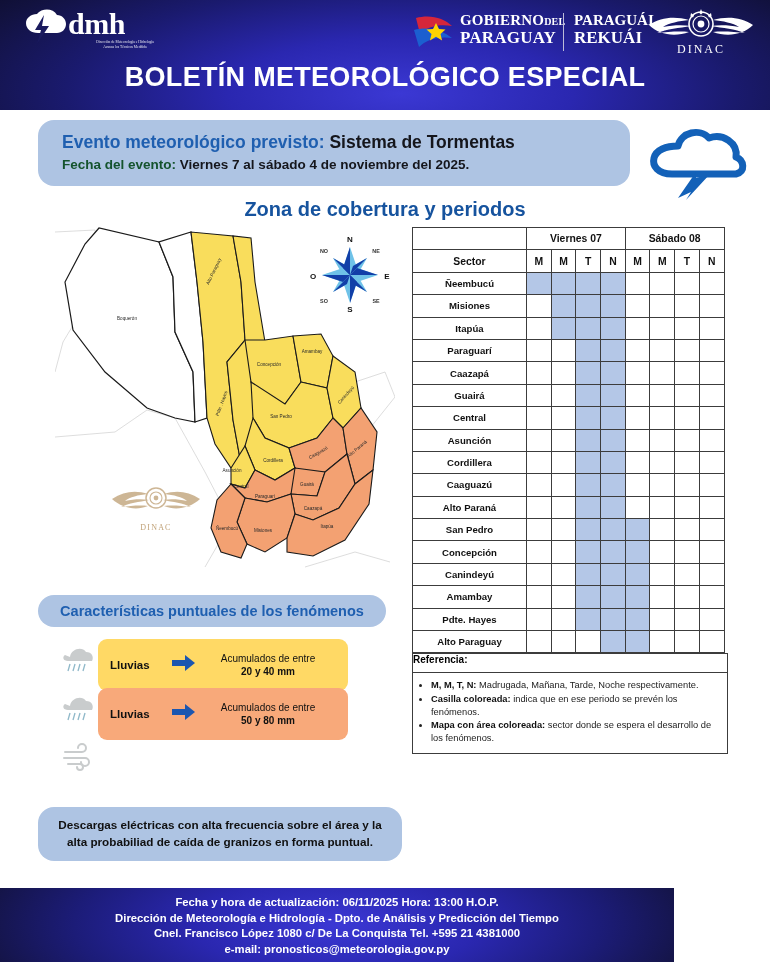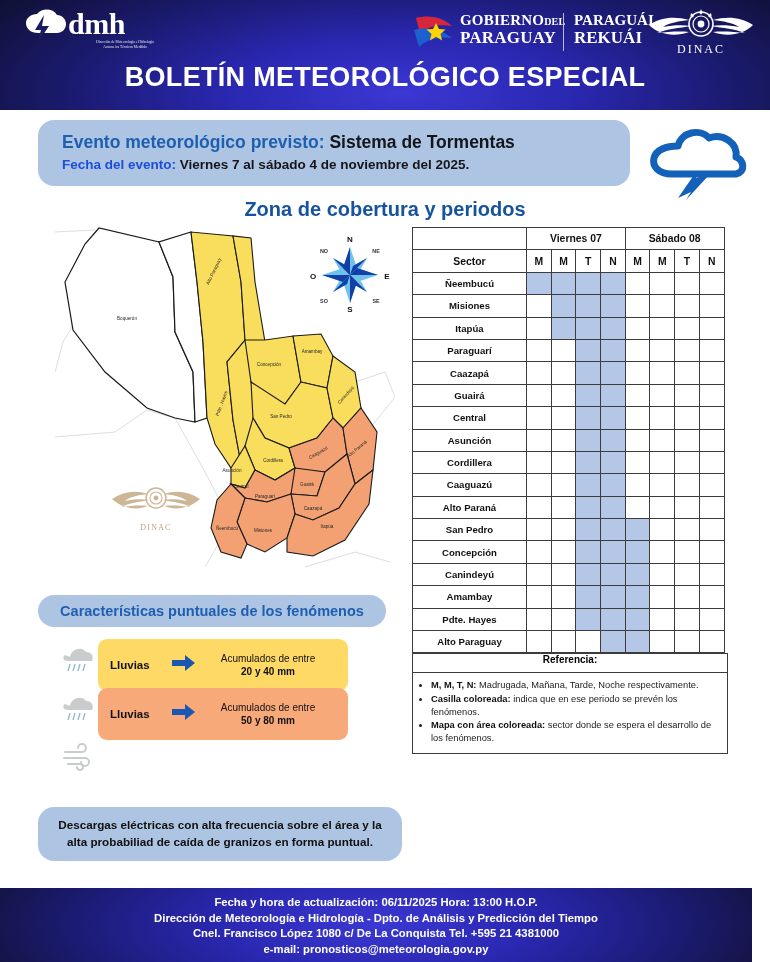--- a/index.html
+++ b/index.html
@@ -51,21 +51,21 @@
   
   .event-wrap { position:relative; height:90px; }
   .event-box {
     position:absolute; left:38px; top:10px; width:592px; height:66px;
     background:#aec4e3; border-radius:16px; padding:9px 0 0 24px;
   }
   .ev-l1 { font-size:17.5px; font-weight:bold; line-height:26px; }
   .ev-l1 .k { color:#1f5fb0; }
   .ev-l1 .v { color:#15161c; }
   .ev-l2 { font-size:13.5px; font-weight:bold; line-height:20px; }
-  .ev-l2 .k { color:#1d4ed8; }
+  .ev-l2 .k { color:#14532d; }
   .ev-l2 .v { color:#15161c; }
   .storm-ico { position:absolute; left:648px; top:12px; width:108px; height:78px; }
 
   
   .sec-title { text-align:center; color:#16539e; font-size:20px; font-weight:bold;
     margin-top:-2px; }
 
   
   .main { position:relative; margin-top:6px; height:590px; }
   .map-col { position:absolute; left:0; top:0; width:412px; height:360px; }
@@ -83,21 +83,21 @@
     font-weight:bold; color:#111; height:22.4px; padding:0; }
   .sector-col { width:114px; }
   .dcell { width:24.7px; }
   td.sector { font-size:9.6px; border-left:1px solid #cfcfcf; border-right:1px solid #3c3c3c;
     border-top:1px solid #d8d8d8; border-bottom:1px solid #d8d8d8; background:#fff; }
   th.blank { border:1px solid #cfcfcf; border-right:1px solid #3c3c3c; background:#fff; }
   th.dayhdr { border:1px solid #3c3c3c; font-size:10.4px; height:23px; }
   th.perhdr { border:1px solid #3c3c3c; font-size:10.4px; height:19px; }
   td.on { background:#b4c7e7; }
   td.off { background:#fff; }
-  .ref-title { border:1px solid #3c3c3c; text-align:center; font-size:10px; font-weight:bold;
+  .ref-title { border:1px solid #3c3c3c; text-align:left; font-size:10px; font-weight:bold;
     height:20px; }
   .ref-body { border:1px solid #3c3c3c; border-top:none; padding:6px 8px 8px 4px;
     font-size:9.3px; color:#222; text-align:left; font-weight:normal; line-height:12.6px;}
   .ref-body ul { margin:0; padding-left:14px; }
   .ref-body li { margin-bottom:1px; }
   .ref-body b { color:#111; }
 
   
   .char-col { position:absolute; left:0; top:368px; width:412px; }
   .char-title { width:348px; margin-left:38px; background:#aec4e3; border-radius:16px;
@@ -115,21 +115,21 @@
   .phen-arrow { width:26px; }
   .phen-val { flex:1; font-size:10px; color:#111; line-height:13px; padding-right:10px; }
   .phen-val b { font-weight:bold; }
   .phen-val .c { display:block; text-align:center; }
 
   .warn-box { position:absolute; left:38px; top:212px; width:364px;
     background:#aec4e3; border-radius:16px; padding:9px 14px 11px;
     text-align:center; font-size:11.7px; font-weight:bold; color:#111; line-height:17px; }
 
   
-  .footer { position:absolute; left:0; bottom:0; width:752px; height:74px;
+  .footer { position:absolute; left:0; bottom:0; width:674px; height:74px;
     background: radial-gradient(ellipse 60% 190% at 50% 50%, #3b38d4 0%, #2a27b0 35%, #1c1c78 65%, #141446 88%, #0e0e2e 100%);
     color:#fff; text-align:center; padding-top:7px; }
   .footer div { font-size:11.3px; font-weight:bold; line-height:15.5px; }
   .map-label { font-size:4.6px; fill:#2b2b2b; font-family:"Liberation Sans",sans-serif; }
   .cmp-txt { font-size:8px; font-weight:bold; fill:#111; font-family:"Liberation Sans",sans-serif;}
   .cmp-txt-s { font-size:5.4px; font-weight:bold; fill:#333; font-family:"Liberation Sans",sans-serif;}
 </style>
 </head>
 <body>
 

